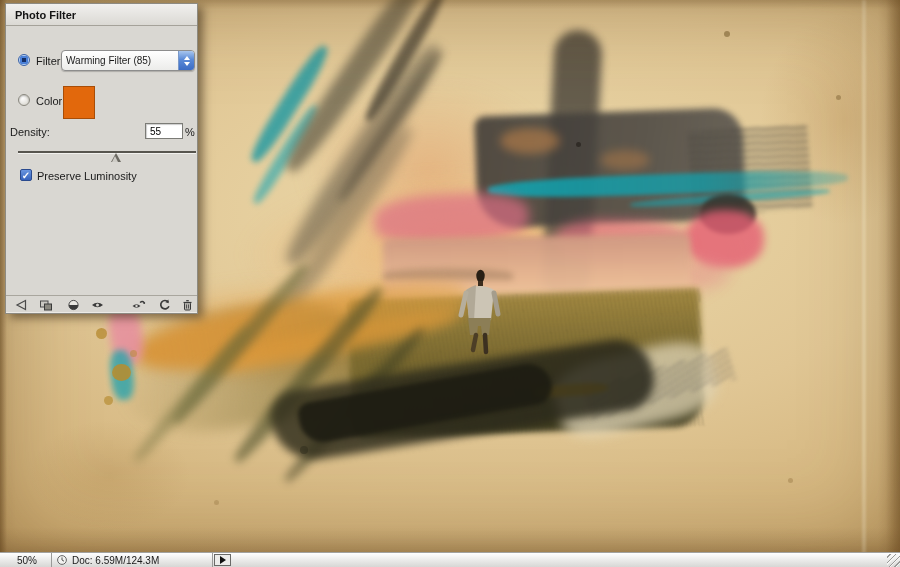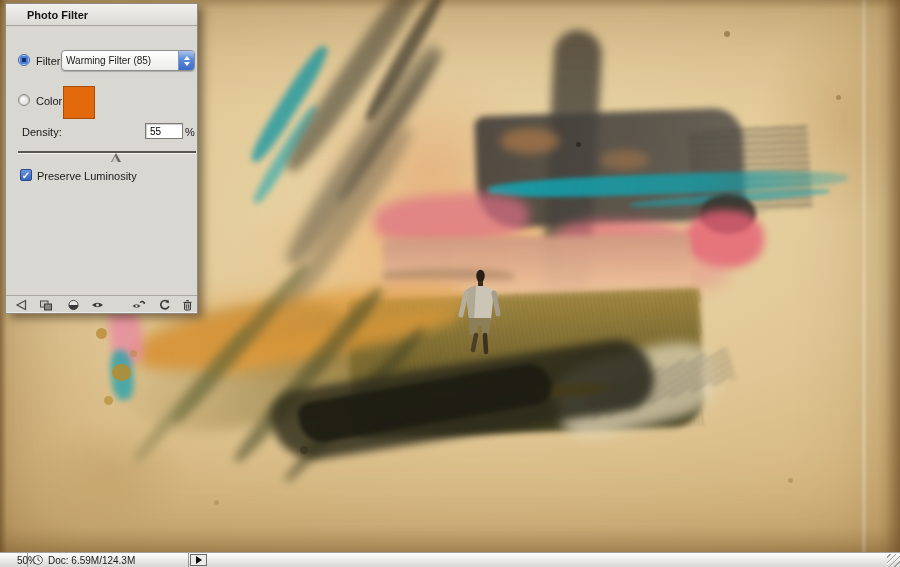--- a/index.html
+++ b/index.html
@@ -18,21 +18,21 @@
   .st{position:absolute;}
   .vignette{position:absolute;left:0;top:0;width:900px;height:553px;pointer-events:none;
     box-shadow:inset 0 0 95px rgba(92,60,20,.38), inset 0 0 16px rgba(92,60,20,.2);}
   .man{position:absolute;left:452px;top:260px;filter:blur(.4px);}
 
   
   .panel{position:absolute;left:5px;top:3px;width:191px;height:309px;
     background:#d9d7d2;border:1px solid #8d8a81;
     box-shadow:5px 4px 9px rgba(50,32,12,.55);font-size:11px;color:#1a1a1a;}
   .panel-titlebar{height:21px;background:linear-gradient(#f1f0ee,#dbd9d4);
-    border-bottom:1px solid #a5a29a;display:flex;align-items:center;padding-left:21px;}
+    border-bottom:1px solid #a5a29a;display:flex;align-items:center;padding-left:9px;}
   .panel-title{font-weight:bold;font-size:11px;color:#141414;}
   .radio{position:absolute;width:12px;height:12px;border-radius:50%;box-sizing:border-box;}
   .radio.selected{background:radial-gradient(circle at 50% 50%, #142e66 0 2.5px, #4a80d8 2.5px 4.5px, #b9d3f4 4.5px);
     border:1px solid #3a62a8;}
   .radio.unselected{background:radial-gradient(circle at 35% 30%, #ffffff, #e2e0da 70%);
     border:1px solid #8a887f;box-shadow:inset 0 1px 2px rgba(0,0,0,.25);}
   .lbl{position:absolute;white-space:nowrap;}
   .dropdown{position:absolute;left:55px;top:46px;width:134px;height:21px;box-sizing:border-box;
     background:linear-gradient(#ffffff,#ececea);border:1px solid #8d8d8d;border-radius:4px;
     display:flex;align-items:center;box-shadow:0 1px 1px rgba(0,0,0,.2);}
@@ -64,21 +64,21 @@
   .panel-footer{position:absolute;left:0;right:0;bottom:0;height:17px;
     border-top:1px solid #a9a69e;box-shadow:0 -1px 0 #eceae6 inset;
     display:flex;align-items:center;padding:0 6px;}
   .ficon{height:12px;display:inline-flex;align-items:center;}
   .ficon svg{display:block;}
 
   
   .status-bar{position:absolute;left:0;bottom:0;width:900px;height:14px;
     background:linear-gradient(#ffffff,#d7d7d5);border-top:1px solid #a2a2a0;
     display:flex;align-items:center;font-size:10px;color:#1a1a1a;}
-  .zoom-field{width:28px;padding-left:17px;box-sizing:border-box;border-right:1px solid #9a9a98;
+  .zoom-field{width:52px;padding-left:17px;box-sizing:border-box;border-right:1px solid #9a9a98;
     height:100%;display:flex;align-items:center;}
   .status-icon{width:20px;display:flex;justify-content:center;}
   .doc-field{width:140px;text-align:center;border-right:1px solid #9a9a98;height:100%;
     display:flex;align-items:center;justify-content:flex-start;}
   .status-menu-btn{width:17px;height:12px;margin-left:1px;border:1px solid #6a6a68;background:#ececea;
     display:flex;align-items:center;justify-content:center;padding:0;}
   .status-menu-btn .tri{width:0;height:0;border-top:4px solid transparent;border-bottom:4px solid transparent;
     border-left:6px solid #111;}
   .grip{position:absolute;right:0;bottom:0;width:13px;height:13px;
     background:repeating-linear-gradient(135deg, transparent 0 2px, #9a9a98 2px 3px, #f4f4f2 3px 4px);}
@@ -172,21 +172,21 @@
       <span class="stepper">
           <span class="up"></span>
           <span class="dn"></span>
         </span>
     </div>
 
     <span class="radio unselected" style="left:12px;top:90px;"></span>
     <span class="lbl" style="left:30px;top:91px;">Color:</span>
     <div class="swatch" style="background: rgb(226, 104, 12);"></div>
 
-    <span class="lbl" style="left:16px;top:122px;">Density:</span>
+    <span class="lbl" style="left:4px;top:122px;">Density:</span>
     <input class="density-input" value="55" style="">
     <span class="lbl" style="left:179px;top:122px;">%</span>
 
     <div class="slider">
       <div class="slider-track"></div>
       <div class="slider-thumb" style="left: calc(55% - 5px);"></div>
     </div>
 
     <span class="checkbox">✓</span>
     <span class="lbl" style="left:31px;top:166px;">Preserve Luminosity</span>

